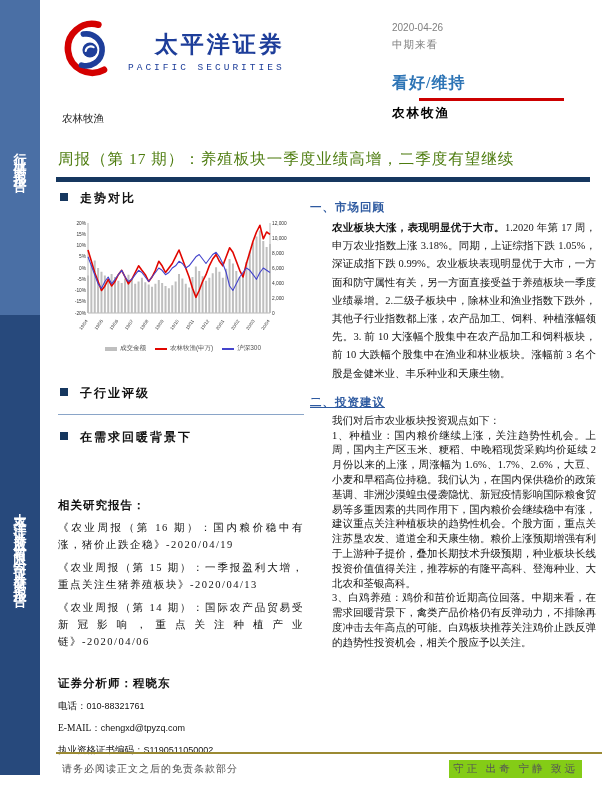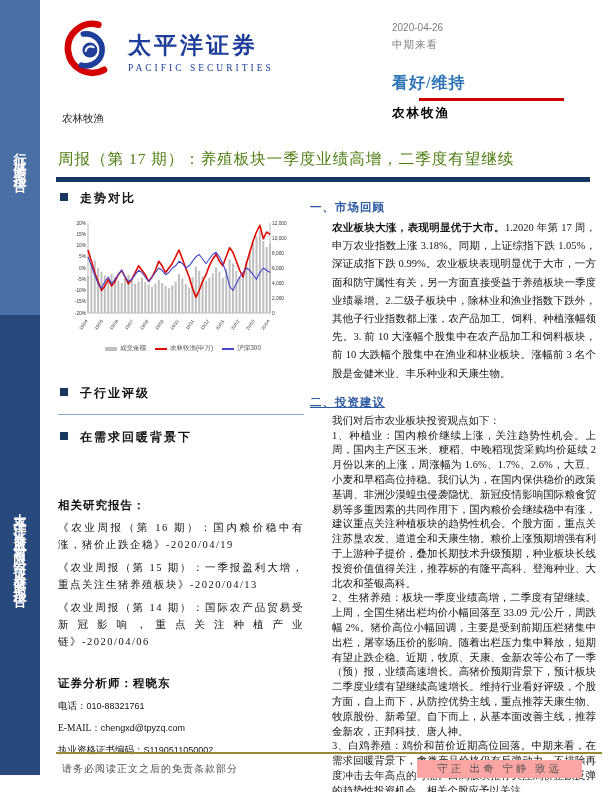--- a/index.html
+++ b/index.html
@@ -6,26 +6,26 @@
   .page{position:relative;width:612px;height:792px;background:#fff;overflow:hidden;
         font-family:"Liberation Serif","DejaVu Serif",serif;color:#111;}
   
   .side-top{position:absolute;left:0;top:0;width:40px;height:315px;background:#4a6fa5;
             display:flex;align-items:center;justify-content:center;}
   .side-bottom{position:absolute;left:0;top:315px;width:40px;height:460px;background:#27497c;
             display:flex;align-items:center;justify-content:center;}
   .vtext{writing-mode:vertical-rl;text-orientation:upright;color:#fff;font-weight:bold;
          font-size:13px;letter-spacing:5px;line-height:1;}
   
-  .logo-wrap{position:absolute;left:60px;top:20px;display:flex;align-items:center;}
+  .logo-wrap{position:absolute;left:60px;top:20px;display:flex;align-items:center;text-align:right;}
   .brand-txt{margin-left:10px;}
   .brand-cn{font-size:23px;font-weight:bold;color:#1e3e9a;letter-spacing:3px;
             font-family:"Liberation Sans",sans-serif;}
   .brand-en{font-size:9.5px;color:#1e3e9a;letter-spacing:3px;margin-top:2px;
-            font-family:Liberation Serif, serif;}
+            font-family:Liberation Mono, monospace;}
   .sector-small{position:absolute;left:62px;top:112px;font-size:10.5px;color:#222;}
   .meta{position:absolute;right:50px;top:22px;text-align:left;width:170px;}
   .meta-date{font-size:10px;color:#808080;font-family:"Liberation Sans",sans-serif;}
   .meta-type{font-size:10.5px;color:#7f7f7f;margin-top:5px;letter-spacing:1px;}
   .meta-rating{font-size:16px;color:#2d74b5;font-weight:bold;margin-top:21px;letter-spacing:1px;}
   .red-rule{height:2.5px;background:#cc0000;width:145px;margin:4px 0 4px auto;margin-right:-2px;}
   .meta-industry{font-size:12.5px;color:#000;font-weight:bold;letter-spacing:2px;}
   
   .doc-title{position:absolute;left:58px;top:149px;width:534px;font-size:15.5px;color:#4d7c0f;
              letter-spacing:1px;}
@@ -57,21 +57,21 @@
   .lh-wide{line-height:18.2px;margin-top:4px;margin-bottom:0;}
   .lh-tight{line-height:14.8px;margin-top:4px;}
   .lh-tight p{margin:0;}
   .s2-gap{margin-top:12px;text-decoration:underline;}
   .lead-bold{font-weight:bold;}
   
   .footer-line{position:absolute;left:56px;top:752px;width:546px;height:2px;background:#9b8a33;}
   .footer-disclaimer{position:absolute;left:62px;top:762px;font-size:10px;color:#4d4d4d;
                      letter-spacing:1px;}
   .footer-motto{position:absolute;right:30px;top:760px;font-size:10.5px;color:#555;
-                background:#fca5a5;letter-spacing:3px;padding:2px 20px;}
+                background:#84cc16;letter-spacing:3px;padding:2px 4px;}
   svg text{font-family:"Liberation Sans",sans-serif;}
 </style>
 </head>
 <body>
 
 <div class="page">
 
   <div class="side-top">
     <div class="vtext">行业研究报告</div>
   </div>
@@ -246,21 +246,20 @@
   </div>
 
   <div class="right-col">
     <div class="sec-heading">一、市场回顾</div>
     <p class="body lh-wide"><span class="lead-bold">农业板块大涨，表现明显优于大市。</span><span>1.2020 年第 17 周，申万农业指数上涨 3.18%。同期，上证综指下跌 1.05%，深证成指下跌 0.99%。农业板块表现明显优于大市，一方面和防守属性有关，另一方面直接受益于养殖板块一季度业绩暴增。2.二级子板块中，除林业和渔业指数下跌外，其他子行业指数都上涨，农产品加工、饲料、种植涨幅领先。3. 前 10 大涨幅个股集中在农产品加工和饲料板块，前 10 大跌幅个股集中在渔业和林业板块。涨幅前 3 名个股是金健米业、丰乐种业和天康生物。</span></p>
 
     <div class="sec-heading s2-gap">二、投资建议</div>
     <div class="body lh-tight">
       <p>我们对后市农业板块投资观点如下：</p>
       <p>1、种植业：国内粮价继续上涨，关注趋势性机会。上周，国内主产区玉米、粳稻、中晚稻现货采购均价延续 2 月份以来的上涨，周涨幅为 1.6%、1.7%、2.6%，大豆、小麦和早稻高位持稳。我们认为，在国内保供稳价的政策基调、非洲沙漠蝗虫侵袭隐忧、新冠疫情影响国际粮食贸易等多重因素的共同作用下，国内粮价会继续稳中有涨，建议重点关注种植板块的趋势性机会。个股方面，重点关注苏垦农发、道道全和天康生物。粮价上涨预期增强有利于上游种子提价，叠加长期技术升级预期，种业板块长线投资价值值得关注，推荐标的有隆平高科、登海种业、大北农和荃银高科。</p>
-      <p>2、生猪养殖：板块一季度业绩高增，二季度有望继续。上周，全国生猪出栏均价小幅回落至 33.09 元/公斤，周跌幅 2%。猪价高位小幅回调，主要是受到前期压栏猪集中出栏，屠宰场压价的影响。随着出栏压力集中释放，短期有望止跌企稳。近期，牧原、天康、金新农等公布了一季（预）报，业绩高速增长。高猪价预期背景下，预计板块二季度业绩有望继续高速增长。维持行业看好评级，个股方面，自上而下，从防控优势主线，重点推荐天康生物、牧原股份、新希望。自下而上，从基本面改善主线，推荐金新农，正邦科技、唐人神。</p>
       <p>3、白鸡养殖：鸡价和苗价近期高位回落。中期来看，在需求回暖背景下，禽类产品价格仍有反弹动力，不排除再度冲击去年高点的可能。白鸡板块推荐关注鸡价止跌反弹的趋势性投资机会，相关个股应予以关注。</p>
     </div>
   </div>
 
   <div class="footer-line"></div>
   <div class="footer-disclaimer">请务必阅读正文之后的免责条款部分</div>
   <div class="footer-motto">守正 出奇 宁静 致远</div>
 
 </div>
 

